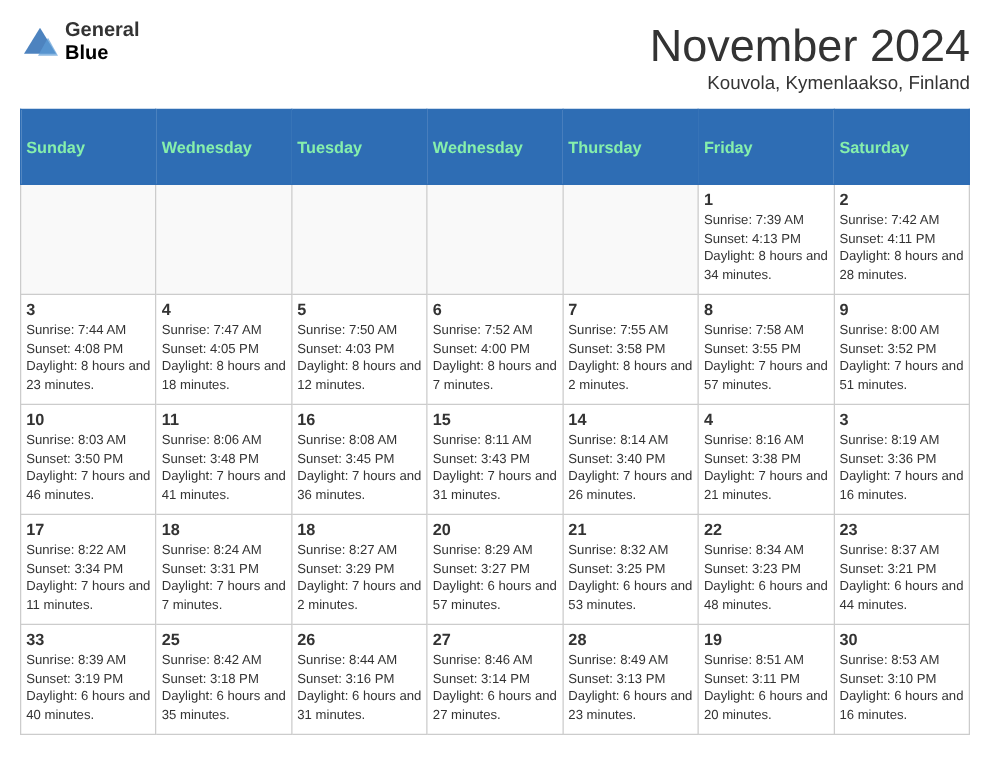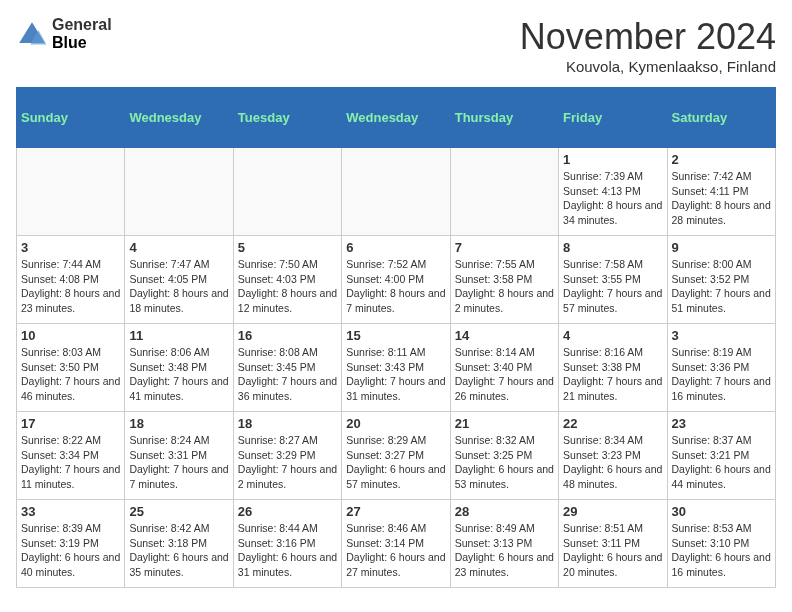--- a/index.html
+++ b/index.html
@@ -244,21 +244,21 @@
         </td>
         <td>
           <span class="day-number">27</span>
           <div class="day-info">Sunrise: 8:46 AM<br>Sunset: 3:14 PM<br>Daylight: 6 hours and 27 minutes.</div>
         </td>
         <td>
           <span class="day-number">28</span>
           <div class="day-info">Sunrise: 8:49 AM<br>Sunset: 3:13 PM<br>Daylight: 6 hours and 23 minutes.</div>
         </td>
         <td>
-          <span class="day-number">29</span>
+          <span class="day-number">19</span>
           <div class="day-info">Sunrise: 8:51 AM<br>Sunset: 3:11 PM<br>Daylight: 6 hours and 20 minutes.</div>
         </td>
         <td>
           <span class="day-number">30</span>
           <div class="day-info">Sunrise: 8:53 AM<br>Sunset: 3:10 PM<br>Daylight: 6 hours and 16 minutes.</div>
         </td>
       </tr>
     </tbody>
 </table>
 

